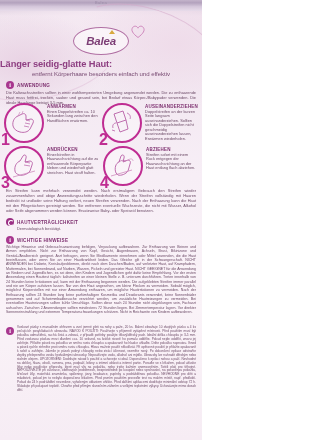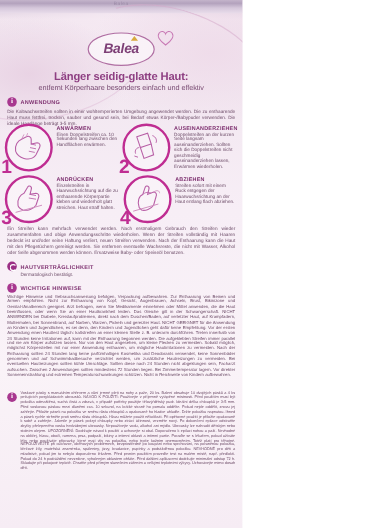--- a/index.html
+++ b/index.html
@@ -113,21 +113,21 @@
     width: 16px;
     height: 15px;
     color: #c87ab5;
   }
 
   
   .headline {
     position: absolute;
     top: 59px;
     left: 0; right: 0;
-    text-align: center;
+    text-align: left;
     font-size: 9.3px;
     font-weight: bold;
     color: #8e3f82;
     letter-spacing: -0.1px;
   }
   .subline {
     position: absolute;
     top: 70px;
     left: 0; right: 0;
     text-align: center;

